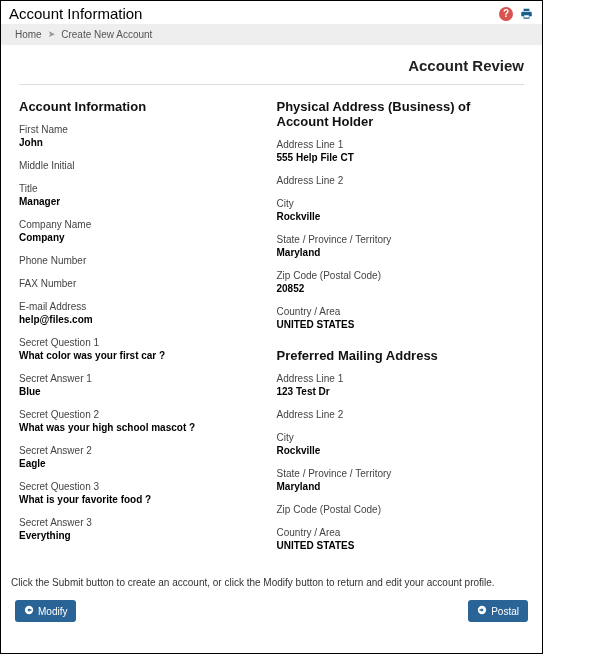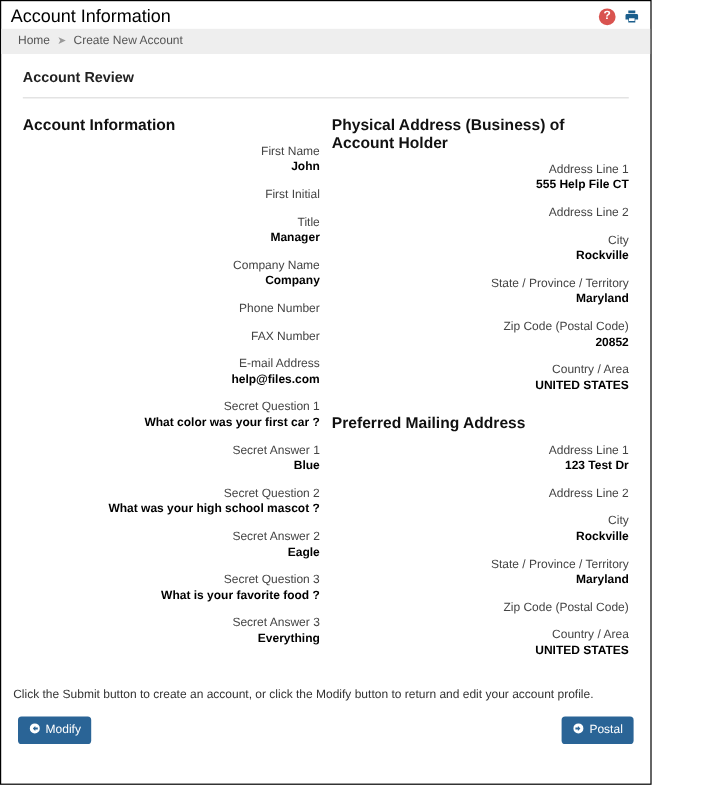--- a/index.html
+++ b/index.html
@@ -7,26 +7,26 @@
   .frame { border: 1px solid #000; width: 543px; height: 654px; background: #fff; position: relative; overflow: hidden; }
   .header { display: flex; align-items: center; padding: 4px 8px 2px 8px; }
   .header-title { font-size: 15px; font-weight: normal; color: #000; flex: 1; }
   .header-icons { display: flex; gap: 6px; align-items: center; }
   .help-icon { width: 14px; height: 14px; border-radius: 50%; background: #d9534f; color: #fff; font-size: 10px; font-weight: bold; display: flex; align-items: center; justify-content: center; }
   .print-icon svg { display: block; }
   .breadcrumb { background: #eee; padding: 5px 14px; font-size: 10px; color: #555; display: flex; align-items: flex-start; gap: 6px; }
   .breadcrumb .sep { color: #999; font-size: 9px; }
   .breadcrumb a { color: #555; text-decoration: none; }
   .content { padding: 12px 18px 8px 18px; }
-  .page-title { font-size: 12px; font-weight: bold; color: #222; margin-bottom: 10px; }
+  .page-title { font-size: 15px; font-weight: bold; color: #222; margin-bottom: 10px; text-align: right; }
   .hr { border: none; border-top: 1px solid #ddd; margin-bottom: 14px; }
   .cols { display: flex; gap: 10px; }
   .col { flex: 1; }
   .section-title { font-size: 13px; font-weight: bold; color: #111; margin-bottom: 10px; }
-  .field { margin-bottom: 12px; text-align: right; }
+  .field { margin-bottom: 12px; }
   .field-label { font-size: 10px; color: #444; margin-bottom: 2px; }
   .field-value { font-size: 10px; color: #000; font-weight: bold; }
   .section-gap { height: 6px; }
   .instruction { font-size: 10px; color: #333; padding: 6px 10px 8px 10px; }
   .button-row { display: flex; justify-content: space-between; padding: 4px 14px 10px 14px; }
   .btn { background: #2a6496; color: #fff; border: none; border-radius: 3px; padding: 5px 9px; font-size: 10px; display: inline-flex; align-items: center; gap: 4px; cursor: pointer; }
   .btn-icon { display: inline-block; }
 </style>
 </head>
 <body>
@@ -58,21 +58,21 @@
     <div class="cols">
 
       <div class="col">
         <div class="section-title">Account Information</div>
 
         <div class="field">
             <div class="field-label">First Name</div>
             <div class="field-value">John</div>
           </div>
         <div class="field">
-            <div class="field-label">First Initial</div>
+            <div class="field-label">Middle Initial</div>
             <div class="field-value"></div>
           </div>
         <div class="field">
             <div class="field-label">Title</div>
             <div class="field-value">Manager</div>
           </div>
         <div class="field">
             <div class="field-label">Company Name</div>
             <div class="field-value">Company</div>
           </div>

